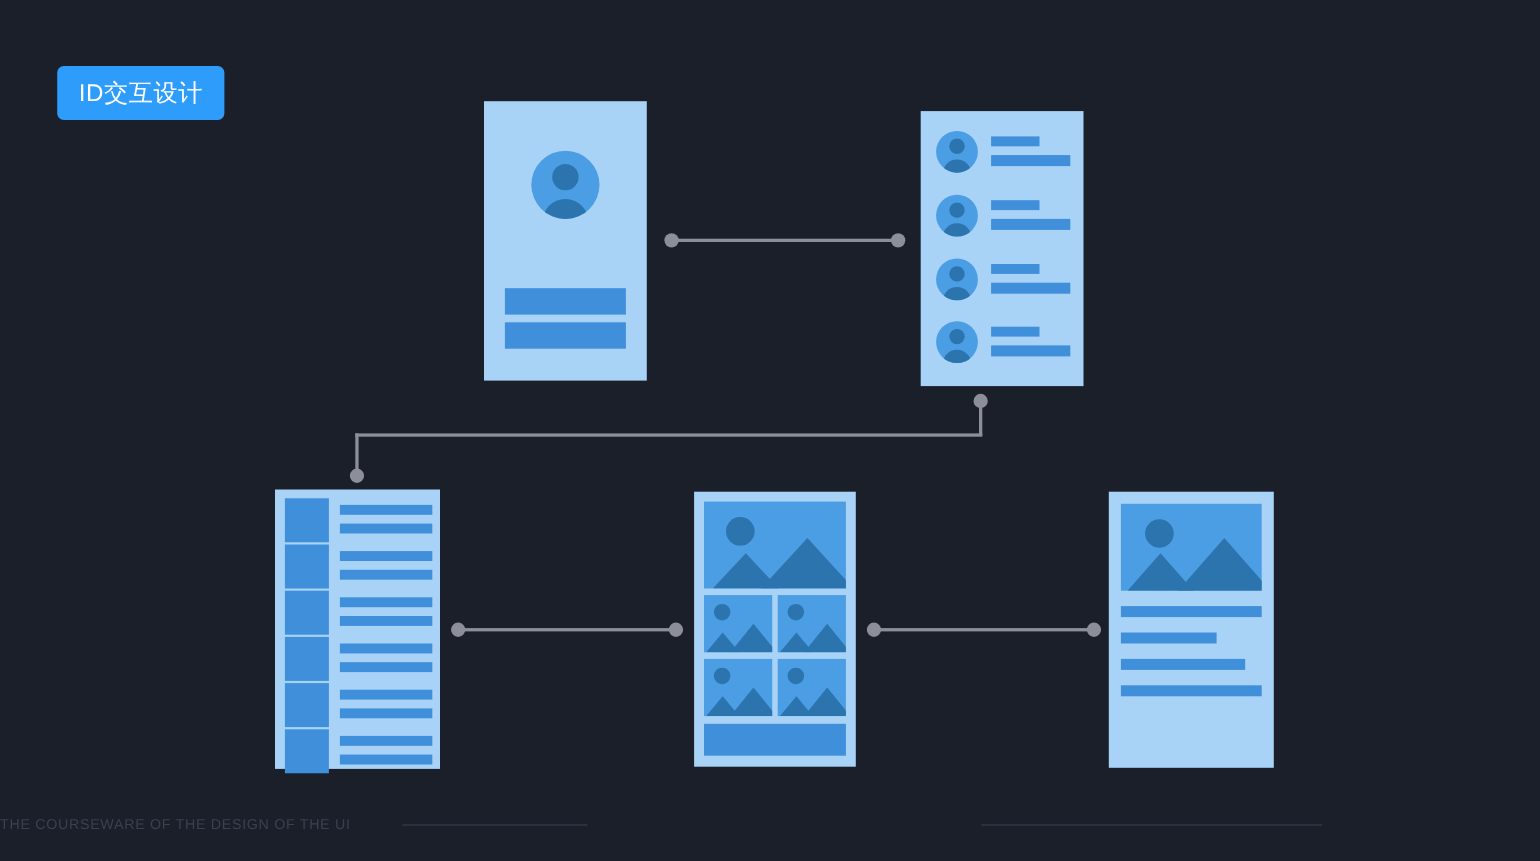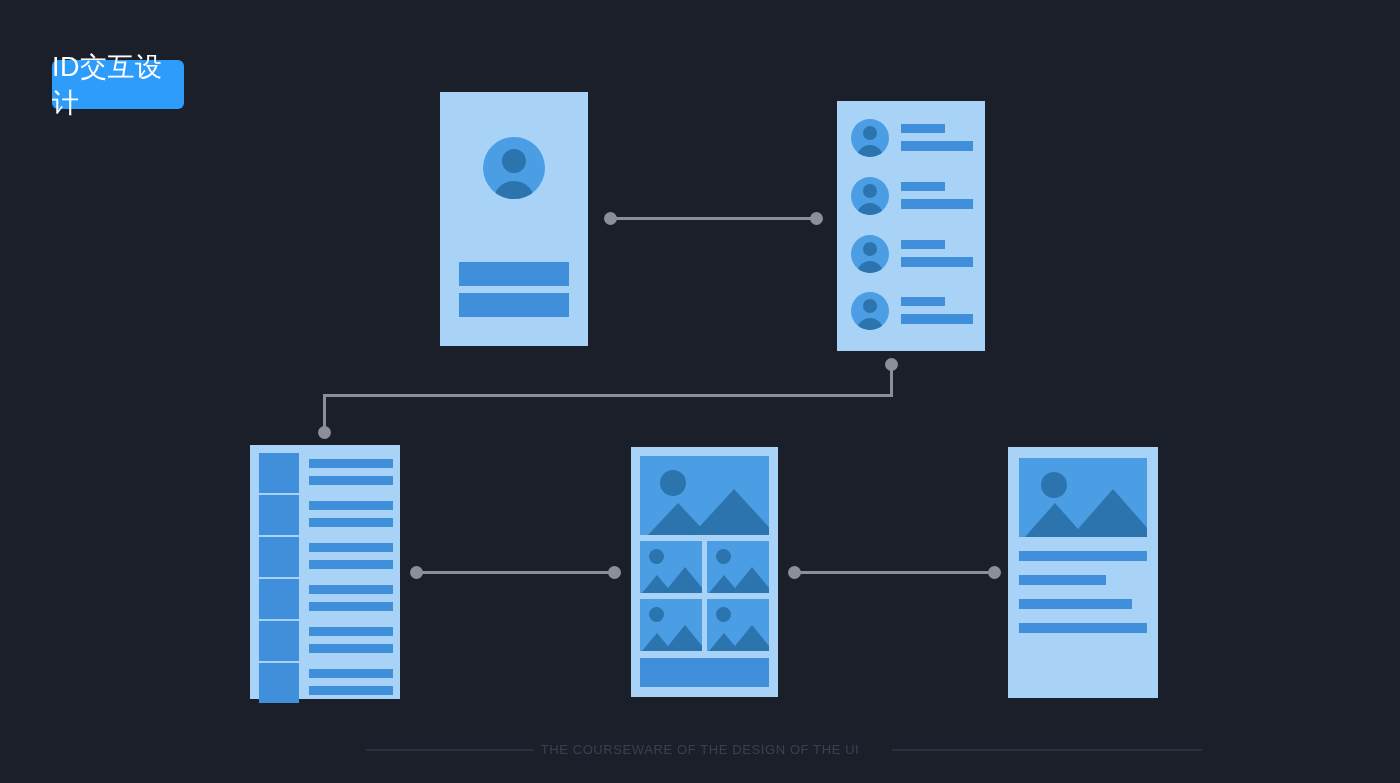--- a/index.html
+++ b/index.html
@@ -13,26 +13,26 @@
     height: 783px;
     background: #1b1f2a;
     overflow: hidden;
     font-family: "Liberation Sans", sans-serif;
   }
 
   
   #badge {
     position: absolute;
     left: 52px; top: 60px;
-    width: 132px; height: 49px;
+    width: 152px; height: 49px;
     background: #2d9cfb;
     border-radius: 6px;
     display: flex; align-items: center; justify-content: center;
     color: #ffffff;
-    font-size: 27px;
+    font-size: 22px;
     letter-spacing: 0.5px;
   }
 
   
   .card {
     position: absolute;
     background: #a9d2f7;
     box-sizing: border-box;
   }
 
@@ -146,21 +146,21 @@
     color: #c8ccd6;
     opacity: 0.82;
     font-size: 31px;
     letter-spacing: 0.3px;
     white-space: nowrap;
   }
   #footer-caption {
     position: absolute;
     left: 0; right: 0;
     bottom: 26px;
-    text-align: center;
+    text-align: left;
     color: #3a4050;
     font-size: 13px;
     letter-spacing: 0.6px;
     white-space: nowrap;
   }
   .footer-rule {
     position: absolute;
     height: 2px;
     bottom: 32px;
     background: #2b3040;

